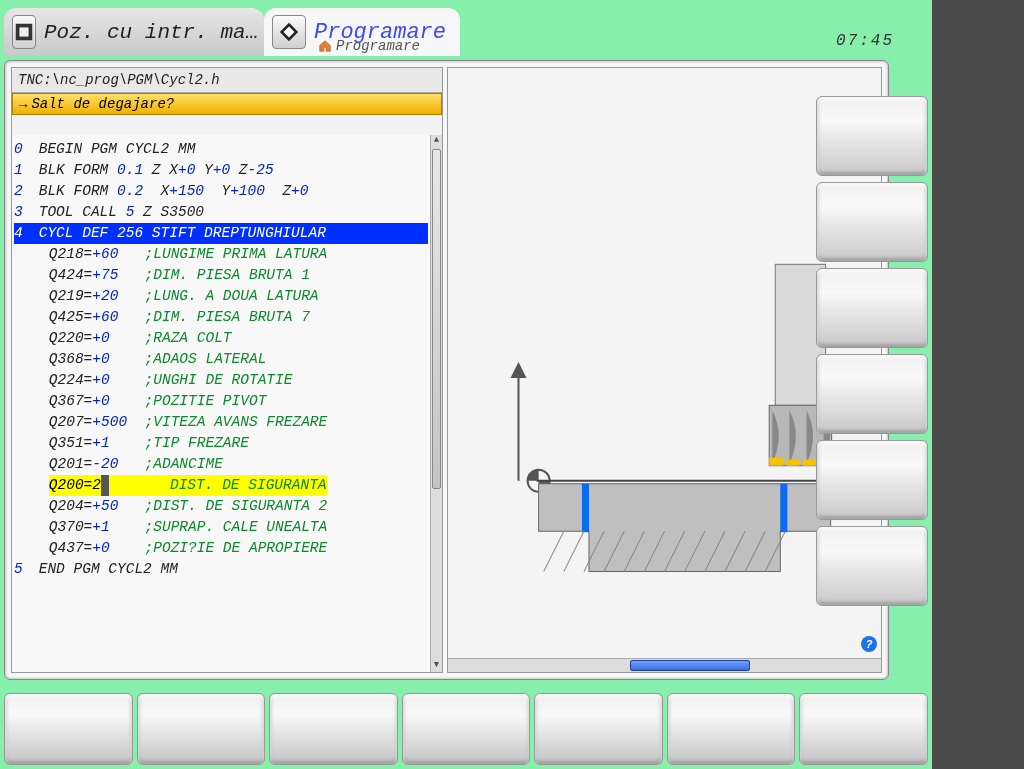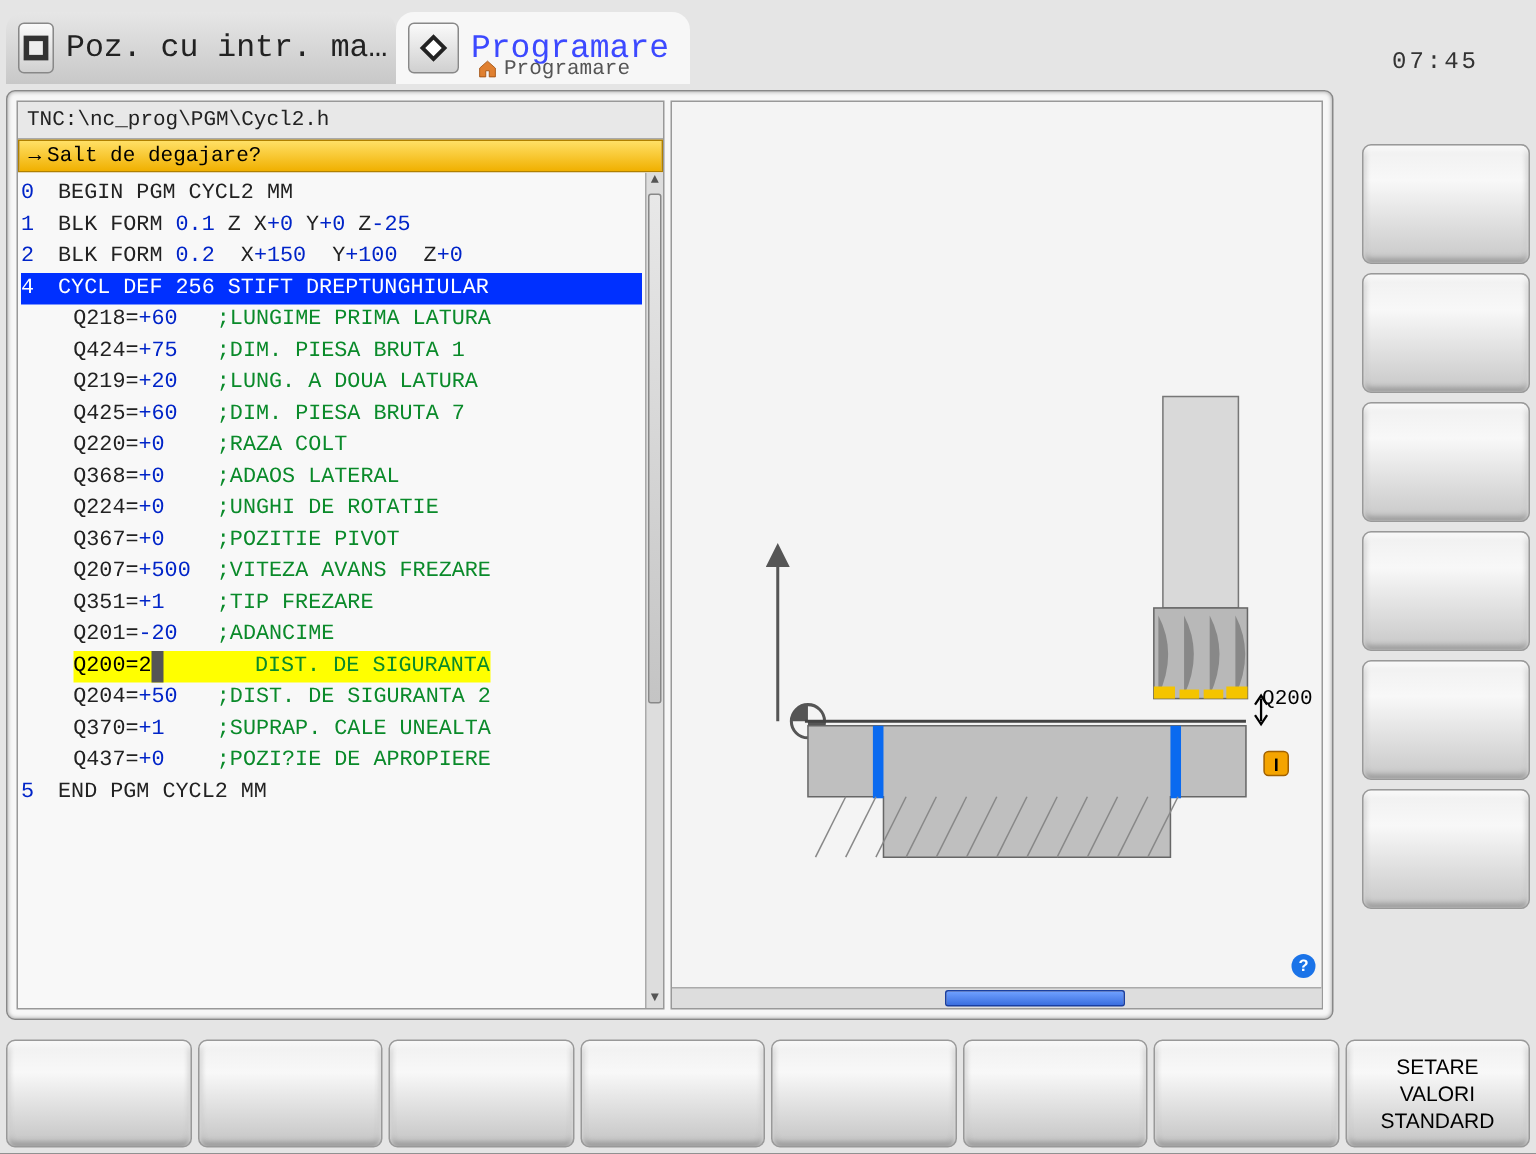--- a/index.html
+++ b/index.html
@@ -1,33 +1,33 @@
 <!DOCTYPE html>
 <html><head>
 <meta charset="utf-8">
 <style>
   * { box-sizing: border-box; margin: 0; padding: 0; }
   html,body { width:1024px; height:769px; font-family:"Courier New",monospace; overflow:hidden; background:#4a4a4a;}
-  .screen { width:1024px; height:769px; background:#e5e5e5; position:relative; }
+  .screen { width:932px; height:769px; background:#86efac; position:relative;font-style:italic; }
   .topbar { position:absolute; left:4px; top:8px; right:4px; height:52px; display:flex; align-items:flex-start;}
   .tab { display:flex; align-items:center; height:48px; border-top-left-radius:12px; border-top-right-radius:12px; padding:0 14px 0 8px; font-size:21px; margin-right:0;}
   .tab.inactive { background:linear-gradient(#e6e6e6,#c8c8c8); color:#222; width:260px; white-space:nowrap; overflow:hidden;}
   .tab.active { background:#f7f7f7; color:#3c49ff; font-size:22px; position:relative;}
   .tab .ticon { width:34px; height:34px; margin-right:8px; display:flex; align-items:center; justify-content:center; background:linear-gradient(#fafafa,#d0d0d0); border:1px solid #888; border-radius:4px;}
   .tab .ticon svg { width:22px; height:22px;}
   .breadcrumb { position:absolute; left:318px; top:38px; font-size:14px; color:#555; font-family:"Courier New",monospace; display:flex; align-items:center; gap:4px;}
   .breadcrumb svg{ width:14px; height:14px;}
   .clock { position:absolute; right:38px; top:32px; font-size:16px; color:#333; letter-spacing:2px;}
   .workarea { position:absolute; left:4px; top:60px; width:885px; height:620px; background:#f7f7f7; border:1px solid #888; border-radius:6px; padding:6px; box-shadow:inset 0 0 3px #999;}
   .split { display:flex; height:100%; gap:4px;}
   .leftpanel { width:432px; display:flex; flex-direction:column; border:1px solid #999; background:#f2f2f2;}
   .pathbar { font-size:14px; color:#222; padding:4px 6px; border-bottom:1px solid #aaa; background:#e8e8e8;}
   .promptbar { background:linear-gradient(#ffe066,#f0b000); border:1px solid #b08000; font-size:14px; padding:2px 6px; color:#000; display:flex; align-items:center;}
   .promptbar::before{content:"→"; font-weight:bold; margin-right:4px;}
-  .codebody { flex:1; overflow:hidden; position:relative; background:#f8f8f8;}
+  .codebody { flex:1; overflow:hidden; position:relative; background:#f8f8f8;margin-top:20px;}
   .codelines { position:absolute; inset:0 12px 0 0; overflow-y:auto; font-size:14.5px; line-height:21px; padding:4px 2px;}
   .line { white-space:pre; }
   .ln { color:#0024c8; display:inline-block; width:16px; text-align:left;}
   .kw { color:#222;}
   .num { color:#0024c8;}
   .cm { color:#0a8a2a;}
   .hlblue { background:#0030ff; color:#fff !important; display:inline-block; width:100%;}
   .hlyel { background:#ffff00; color:#0a8a2a; display:inline-block;}
   .hlyel .cursor{ background:#555; display:inline-block; width:8px;}
   .scroll { position:absolute; right:0; top:0; bottom:0; width:12px; background:#ddd; border-left:1px solid #aaa;}
@@ -84,20 +84,21 @@
       <div class="leftpanel">
         <div class="pathbar">TNC:\nc_prog\PGM\Cycl2.h</div>
         <div class="promptbar">
           <span>Salt de degajare?</span>
         </div>
         <div class="codebody">
           <div class="codelines">
 <div class="line"><span class="ln">0</span> <span class="kw">BEGIN PGM CYCL2 MM</span></div>
 <div class="line"><span class="ln">1</span> <span class="kw">BLK FORM </span><span class="num">0.1</span><span class="kw"> Z X</span><span class="num">+0</span><span class="kw"> Y</span><span class="num">+0</span><span class="kw"> Z</span><span class="num">-25</span></div>
 <div class="line"><span class="ln">2</span> <span class="kw">BLK FORM </span><span class="num">0.2</span><span class="kw">  X</span><span class="num">+150</span><span class="kw">  Y</span><span class="num">+100</span><span class="kw">  Z</span><span class="num">+0</span></div>
+<div class="line"><span class="ln">3</span> <span class="kw">TOOL CALL </span><span class="num">5</span><span class="kw"> Z S3500</span></div>
 <div class="line"><span class="hlblue"><span class="ln" style="color:#fff">4</span> <span>CYCL DEF 256 STIFT DREPTUNGHIULAR</span>         </span></div>
 <div class="line">    <span class="kw">Q218=</span><span class="num">+60</span><span class="cm">   ;LUNGIME PRIMA LATURA</span></div>
 <div class="line">    <span class="kw">Q424=</span><span class="num">+75</span><span class="cm">   ;DIM. PIESA BRUTA 1</span></div>
 <div class="line">    <span class="kw">Q219=</span><span class="num">+20</span><span class="cm">   ;LUNG. A DOUA LATURA</span></div>
 <div class="line">    <span class="kw">Q425=</span><span class="num">+60</span><span class="cm">   ;DIM. PIESA BRUTA 7</span></div>
 <div class="line">    <span class="kw">Q220=</span><span class="num">+0</span><span class="cm">    ;RAZA COLT</span></div>
 <div class="line">    <span class="kw">Q368=</span><span class="num">+0</span><span class="cm">    ;ADAOS LATERAL</span></div>
 <div class="line">    <span class="kw">Q224=</span><span class="num">+0</span><span class="cm">    ;UNGHI DE ROTATIE</span></div>
 <div class="line">    <span class="kw">Q367=</span><span class="num">+0</span><span class="cm">    ;POZITIE PIVOT</span></div>
 <div class="line">    <span class="kw">Q207=</span><span class="num">+500</span><span class="cm">  ;VITEZA AVANS FREZARE</span></div>
@@ -198,20 +199,15 @@
   </div>
 
   <div class="bottombuttons">
     <div class="botbtn"></div>
     <div class="botbtn"></div>
     <div class="botbtn"></div>
     <div class="botbtn"></div>
     <div class="botbtn"></div>
     <div class="botbtn"></div>
     <div class="botbtn"></div>
-    <div class="botbtn">
-      <span style="white-space:pre-line">SETARE
-VALORI
-STANDARD</span>
-    </div>
   </div>
 
 </div>
 
 </body></html>

